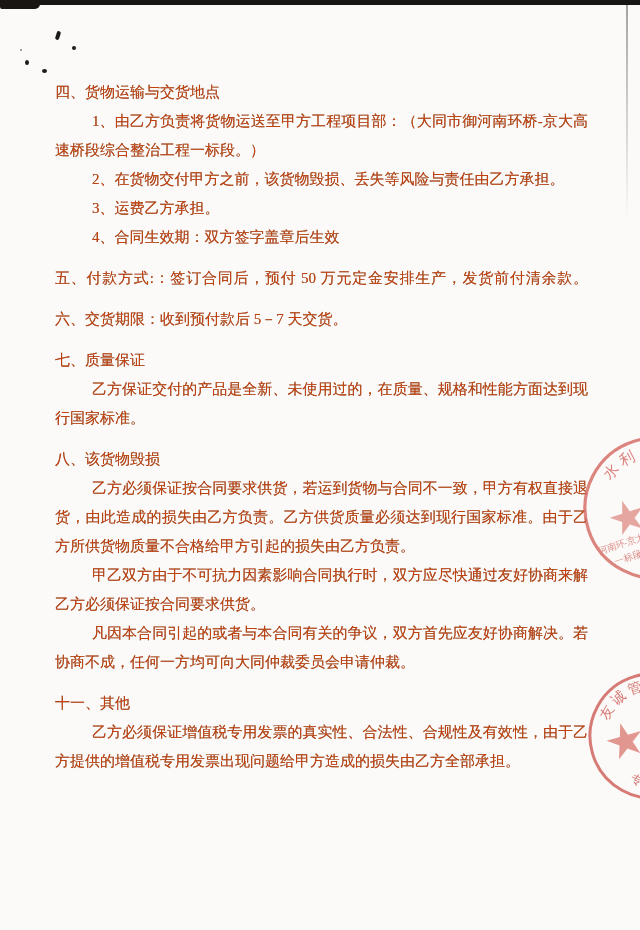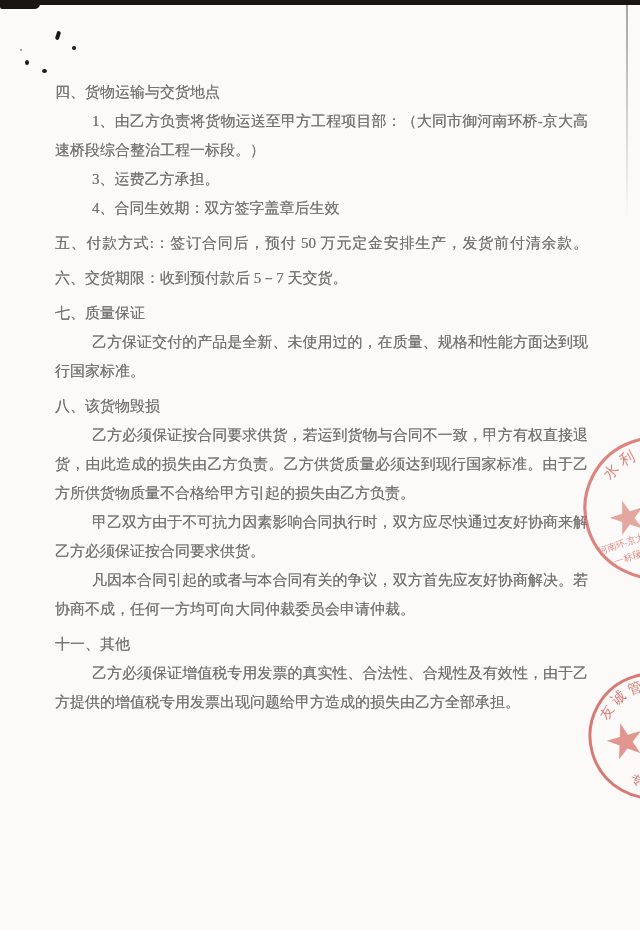--- a/index.html
+++ b/index.html
@@ -25,26 +25,26 @@
   .speck.s3{left:25px;top:60px;width:4px;height:5px;}
   .speck.s4{left:42px;top:69px;width:5px;height:4px;}
   .speck.s5{left:20px;top:49px;width:2px;height:2px;opacity:.5;}
   .paper-edge-line{
     position:absolute;left:626px;top:5px;width:2px;height:215px;
     background:linear-gradient(to bottom, rgba(60,60,60,.45), rgba(60,60,60,0));
   }
   
   .page-text{
     position:absolute;left:55px;top:78px;width:533px;
-    color:#737373;
+    color:#c2410c;
     font-size:15px;
     text-shadow:0 0 .5px rgba(46,43,40,.55);
   }
   .ln{height:29px;line-height:29px;white-space:nowrap;overflow:visible;}
-  .ln.sec{margin-top:6px;}
+  .ln.sec{margin-top:12px;}
   .page-text .ln.sec:first-child{margin-top:0;}
   .ln.ind{padding-left:37px;}
   .ln.just{
     white-space:normal;
     text-align:justify;
     text-align-last:justify;
     text-justify:inter-character;
     overflow:hidden;
   }
   
@@ -64,20 +64,21 @@
   <div class="speck s2"></div>
   <div class="speck s3"></div>
   <div class="speck s4"></div>
   <div class="speck s5"></div>
   <div class="paper-edge-line"></div>
 
   <div class="page-text">
     <div class="ln sec">四、货物运输与交货地点</div>
     <div class="ln ind just">1、由乙方负责将货物运送至甲方工程项目部：（大同市御河南环桥-京大高</div>
     <div class="ln">速桥段综合整治工程一标段。）</div>
+    <div class="ln ind">2、在货物交付甲方之前，该货物毁损、丢失等风险与责任由乙方承担。</div>
     <div class="ln ind">3、运费乙方承担。</div>
     <div class="ln ind">4、合同生效期：双方签字盖章后生效</div>
     <div class="ln sec just">五、付款方式:：签订合同后，预付 50 万元定金安排生产，发货前付清余款。</div>
     <div class="ln sec">六、交货期限：收到预付款后 5－7 天交货。</div>
     <div class="ln sec">七、质量保证</div>
     <div class="ln ind just">乙方保证交付的产品是全新、未使用过的，在质量、规格和性能方面达到现</div>
     <div class="ln">行国家标准。</div>
     <div class="ln sec">八、该货物毁损</div>
     <div class="ln ind just">乙方必须保证按合同要求供货，若运到货物与合同不一致，甲方有权直接退</div>
     <div class="ln just">货，由此造成的损失由乙方负责。乙方供货质量必须达到现行国家标准。由于乙</div>

